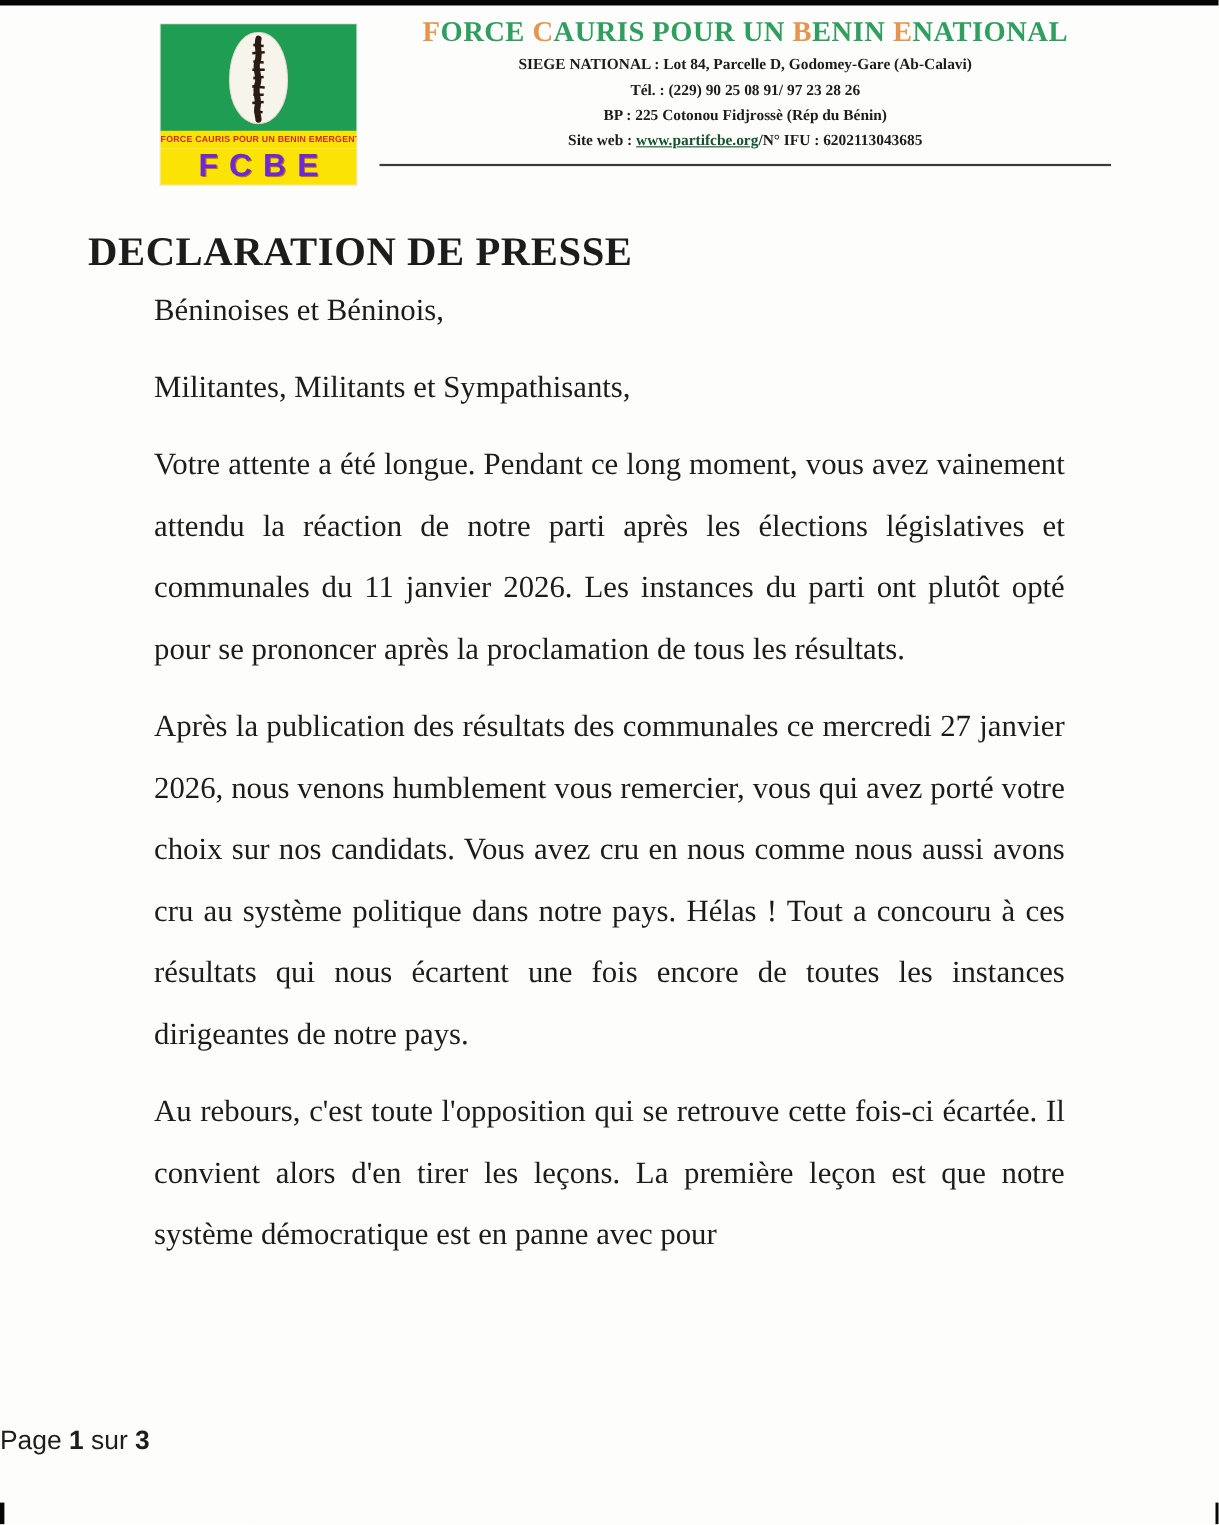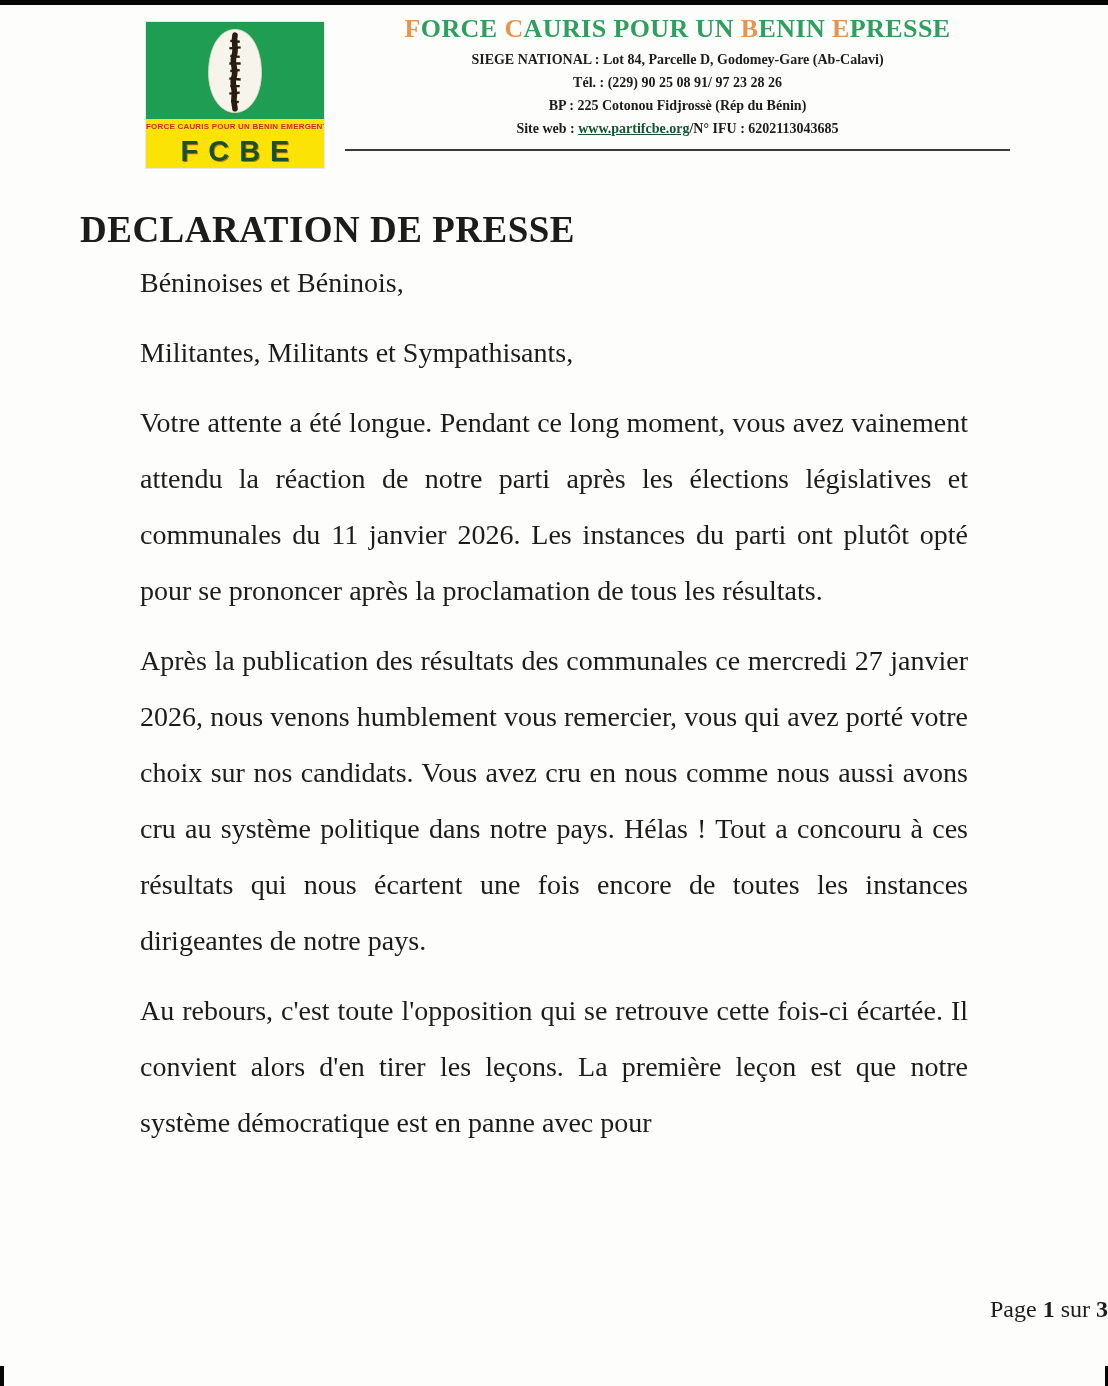--- a/index.html
+++ b/index.html
@@ -36,21 +36,21 @@
     flex: 1; background: #1f9e53;
     display: flex; align-items: center; justify-content: center;
   }
   .logo-band1 {
     height: 16px; background: #fce306; color: #d3281e;
     font-family: "Liberation Sans", sans-serif;
     font-weight: bold; font-size: 8px; line-height: 16px;
     text-align: center; letter-spacing: 0.2px; white-space: nowrap; overflow: hidden;
   }
   .logo-acronym {
-    height: 33px; background: #fce306; color: #14532d;
+    height: 33px; background: #fce306; color: #6d28d9;
     font-family: "Liberation Sans", sans-serif;
     font-weight: bold; font-size: 29px; line-height: 32px;
     text-align: center; letter-spacing: 10px; text-indent: 10px;
     text-shadow: 1px 1px 0 rgba(140,20,10,0.55);
   }
 
   
   .header-block {
     position: absolute; left: 345px; top: 14px; width: 665px;
     text-align: center;
@@ -77,22 +77,22 @@
   
   .body-text {
     position: absolute; top: 255px; left: 140px; width: 828px;
     font-size: 28px; line-height: 56px; text-align: justify;
   }
   .body-text p { margin: 0 0 14px 0; }
 
   
   .page-footer {
     position: absolute; top: 1296px; left: 0; width: 1108px;
-    text-align: right;
-    font-family: Liberation Serif, serif;
+    text-align: left;
+    font-family: Liberation Sans, sans-serif;
     font-size: 24px; color: #1d1d1d;
   }
   .page-footer .bold { font-weight: bold; }
 </style>
 </head>
 <body>
 
 <div class="page">
 
   <div class="top-bar"></div>
@@ -104,21 +104,21 @@
         <path d="M35 10 C33 18 37 24 34 32 C31 40 37 46 34 54 C31 62 36 68 34 76 C33 81 35 85 35 88" fill="none" stroke="#2a1c12" stroke-width="6" stroke-linecap="round"></path>
         <path d="M30 16 l10 1 M29 24 l12 -1 M30 32 l10 1 M29 40 l12 0 M30 48 l10 -1 M29 56 l12 1 M30 64 l10 0 M29 72 l11 -1 M31 80 l8 1" stroke="#2a1c12" stroke-width="2.5" fill="none"></path>
       </svg>
     </div>
     <div class="logo-band1">FORCE CAURIS POUR UN BENIN EMERGENT</div>
     <div class="logo-acronym">FCBE</div>
   </div>
 
   <div class="header-block">
     <div class="org-name">
-      <span class="org-accent">F</span><span class="org-green">ORCE </span><span class="org-accent">C</span><span class="org-green">AURIS POUR UN </span><span class="org-accent">B</span><span class="org-green">ENIN </span><span class="org-accent">E</span><span class="org-green">PRESSE</span>
+      <span class="org-accent">F</span><span class="org-green">ORCE </span><span class="org-accent">C</span><span class="org-green">AURIS POUR UN </span><span class="org-accent">B</span><span class="org-green">ENIN </span><span class="org-accent">E</span><span class="org-green">NATIONAL</span>
     </div>
     <div class="addr">SIEGE NATIONAL : Lot 84, Parcelle D, Godomey-Gare (Ab-Calavi)</div>
     <div class="addr">Tél. : (229) 90 25 08 91/ 97 23 28 26</div>
     <div class="addr">BP : 225 Cotonou Fidjrossè (Rép du Bénin)</div>
     <div class="addr">
       <span>Site web : </span><span class="site-link">www.partifcbe.org</span><span>/N° IFU : 6202113043685</span>
     </div>
     <hr class="header-rule">
   </div>
 

